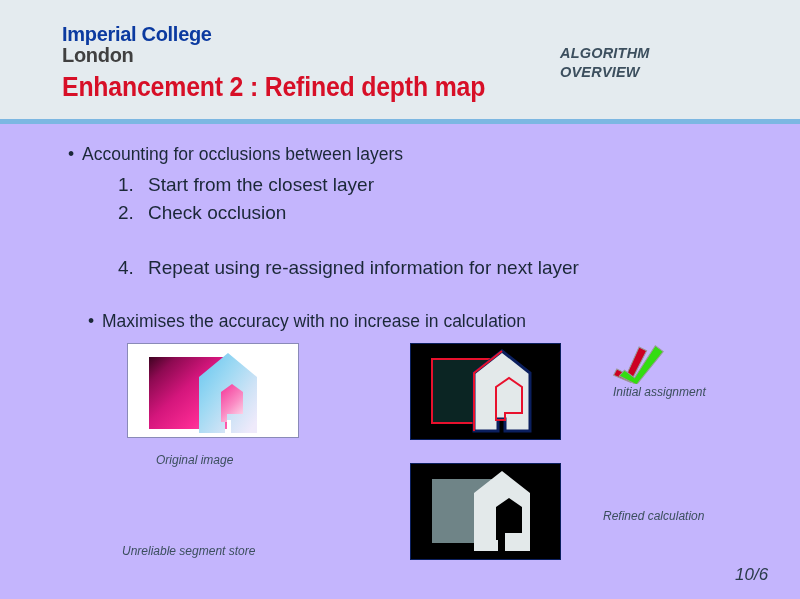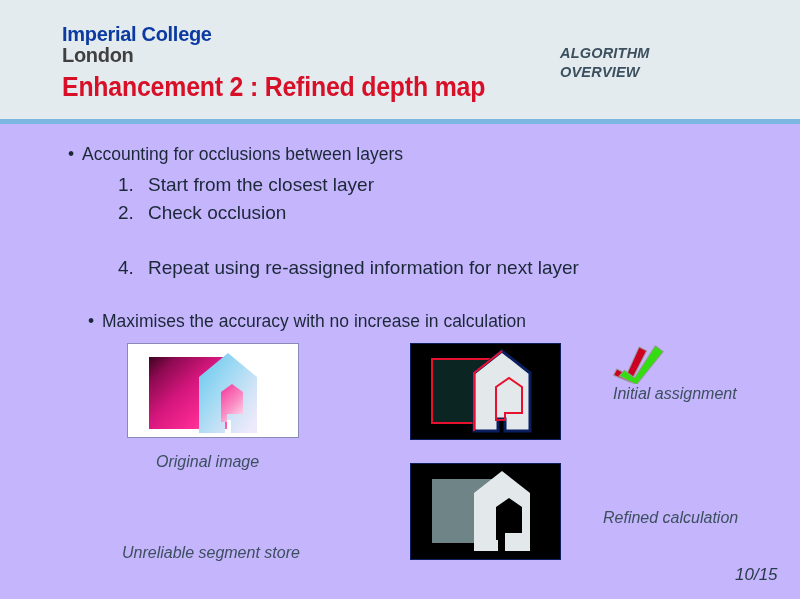--- a/index.html
+++ b/index.html
@@ -116,21 +116,21 @@
   .n3 { left: 118px; top: 107px; }
   .n4 { left: 118px; top: 134px; }
   .b2 { left: 68px;  top: 160px; }
   .b3 { left: 52px;  top: 188px; margin-left: 36px; }
 
   
   .caption {
     position: absolute;
     font-family: "Liberation Sans", sans-serif;
     font-style: italic;
-    font-size: 16px;
+    font-size: 12px;
     color: #3c4f5e;
     white-space: nowrap;
   }
   .cap-original { left: 156px; top: 453px; }
   .cap-unreliable { left: 122px; top: 544px; }
   .cap-initial { left: 613px; top: 385px; }
   .cap-refined { left: 603px; top: 509px; }
 
   .page-number {
     position: absolute;
@@ -281,13 +281,13 @@
   <svg width="151" height="97" viewBox="0 0 151 97">
     <rect x="0" y="0" width="151" height="97" fill="#000000"></rect>
     <rect x="0" y="0" width="151" height="97" fill="none" stroke="#0b1f5e" stroke-width="2"></rect>
     <rect x="22" y="16" width="66" height="64" fill="#6f8487"></rect>
     <path d="M 64 30 L 64 88 L 88 88 L 88 76 L 95 76 L 95 88 L 120 88 L 120 30 L 92 8 Z" fill="#e3e9ea"></path>
     <path d="M 86 44 L 86 77 L 95 77 L 95 70 L 112 70 L 112 44 L 99 35 Z" fill="#000000"></path>
   </svg>
 </div>
 <div class="caption cap-refined">Refined calculation</div>
 
-<div class="page-number">10/15</div>
+<div class="page-number">10/6</div>
 
 </body></html>

